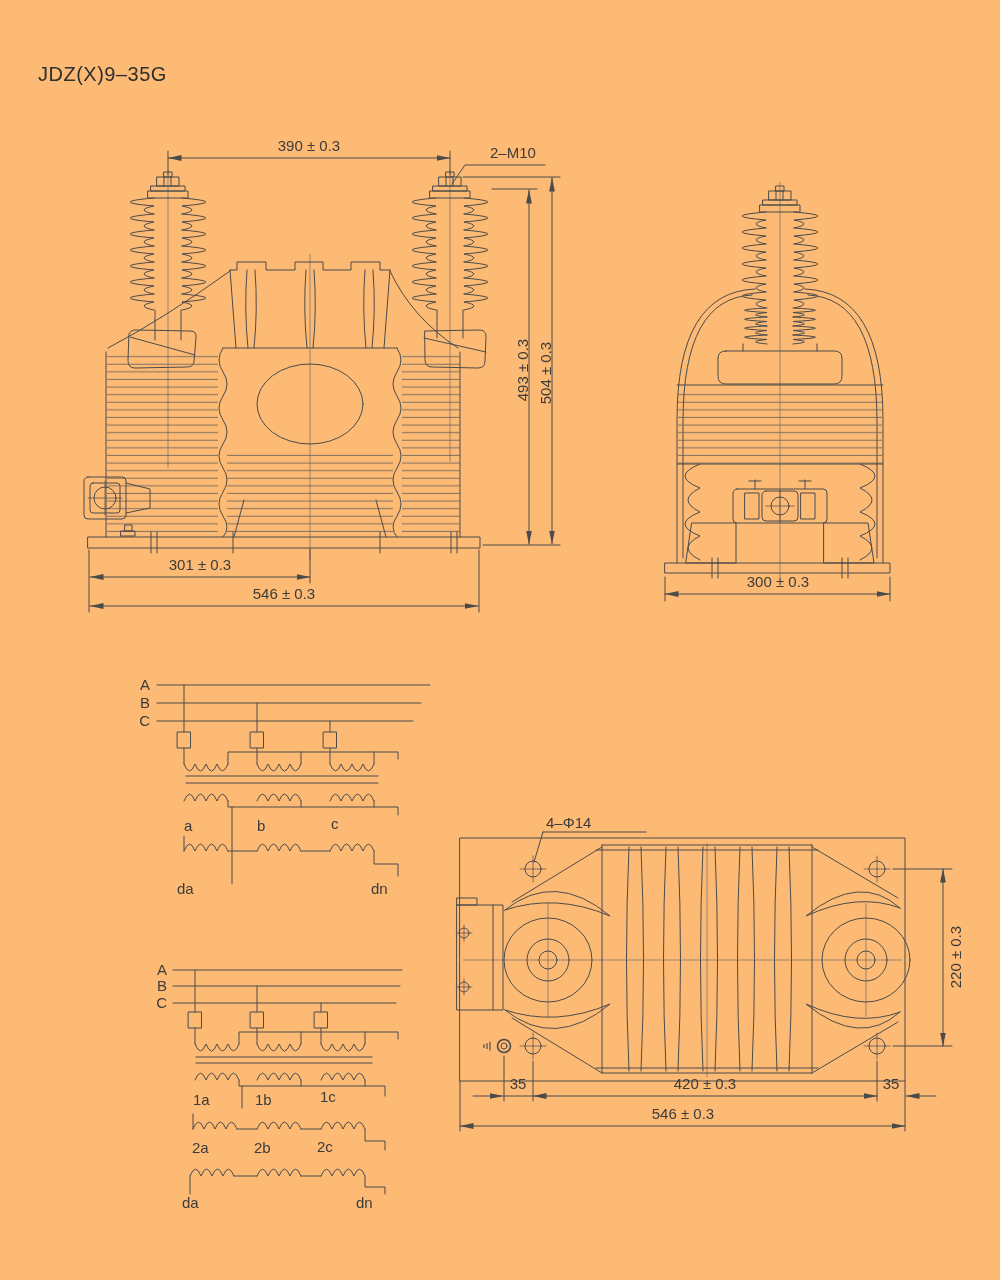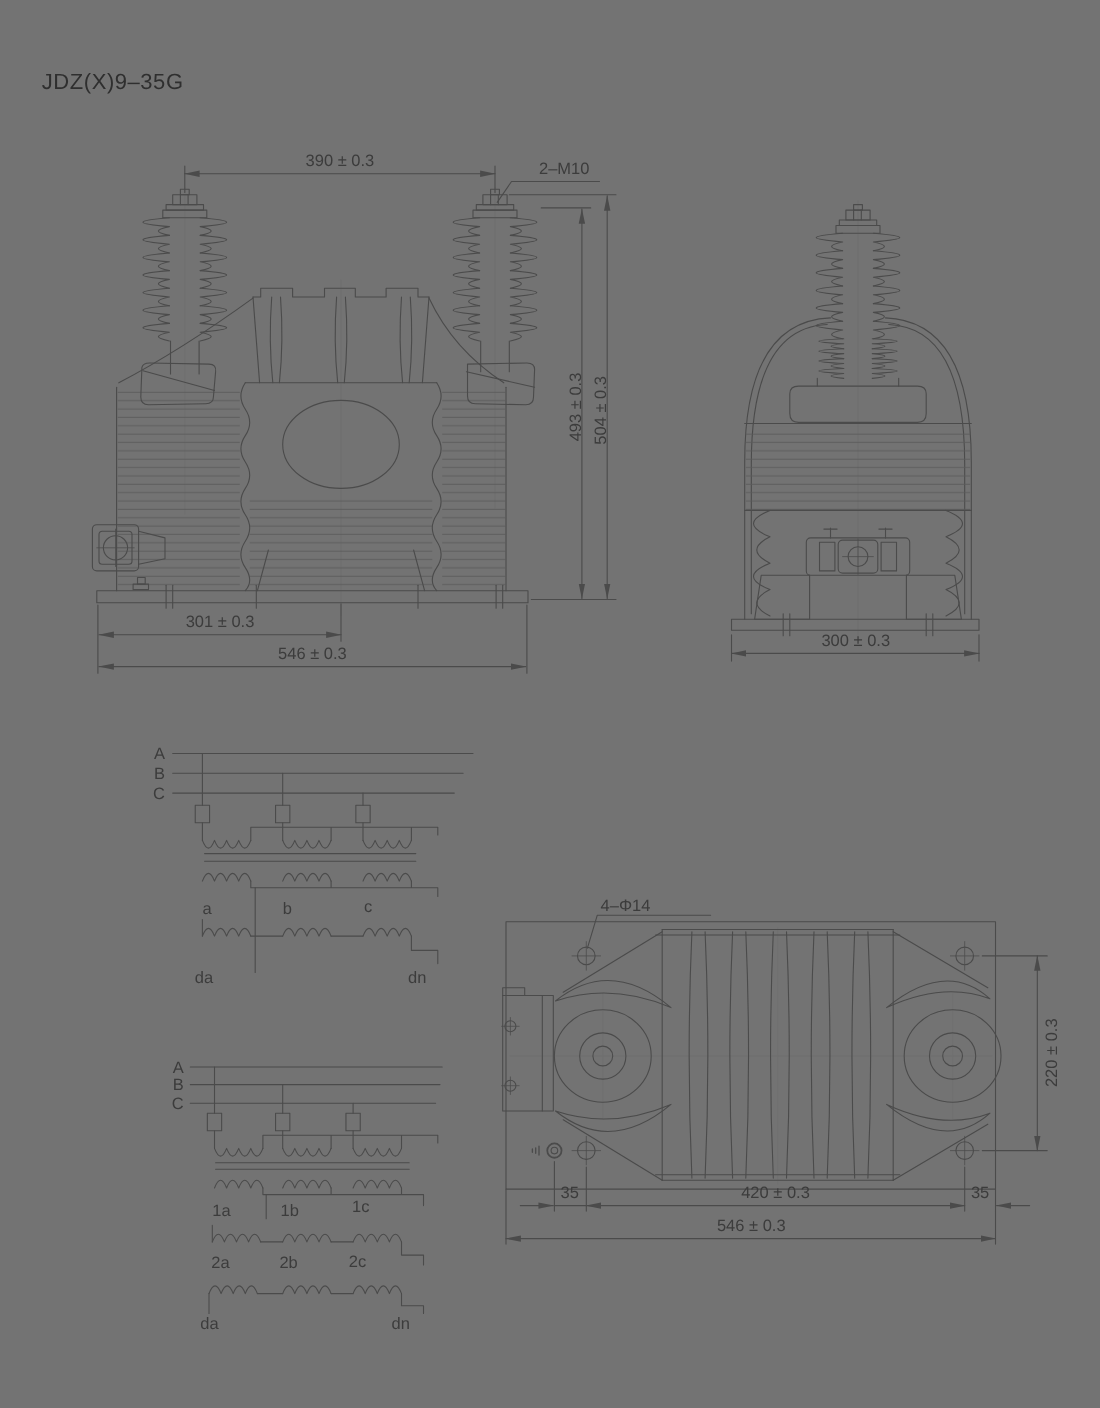--- a/index.html
+++ b/index.html
@@ -1,18 +1,18 @@
 <!DOCTYPE html>
 <html><head>
 <meta charset="utf-8">
 <style>
   html,body { margin:0; padding:0; background:#e8e8e8; }
   #canvas {
     position:relative; width:1000px; height:1280px;
-    background:#737373; overflow:hidden;
+    background:#fdba74; overflow:hidden;
     font-family:"Liberation Sans", sans-serif;
   }
   svg { display:block; }
   .ln   { fill:none; stroke:#4b4b4b; stroke-width:1; stroke-linecap:round; stroke-linejoin:round; }
   .ctr  { fill:none; stroke:#6e6e6e; stroke-width:0.7; }
   .txt  { font-family:"Liberation Sans", sans-serif; font-size:15px; fill:#3c3c3c; }
   .ttl  { font-family:"Liberation Sans", sans-serif; font-size:20px; fill:#2f2f2f; letter-spacing:0.5px; }
 </style>
 </head>
 <body>

